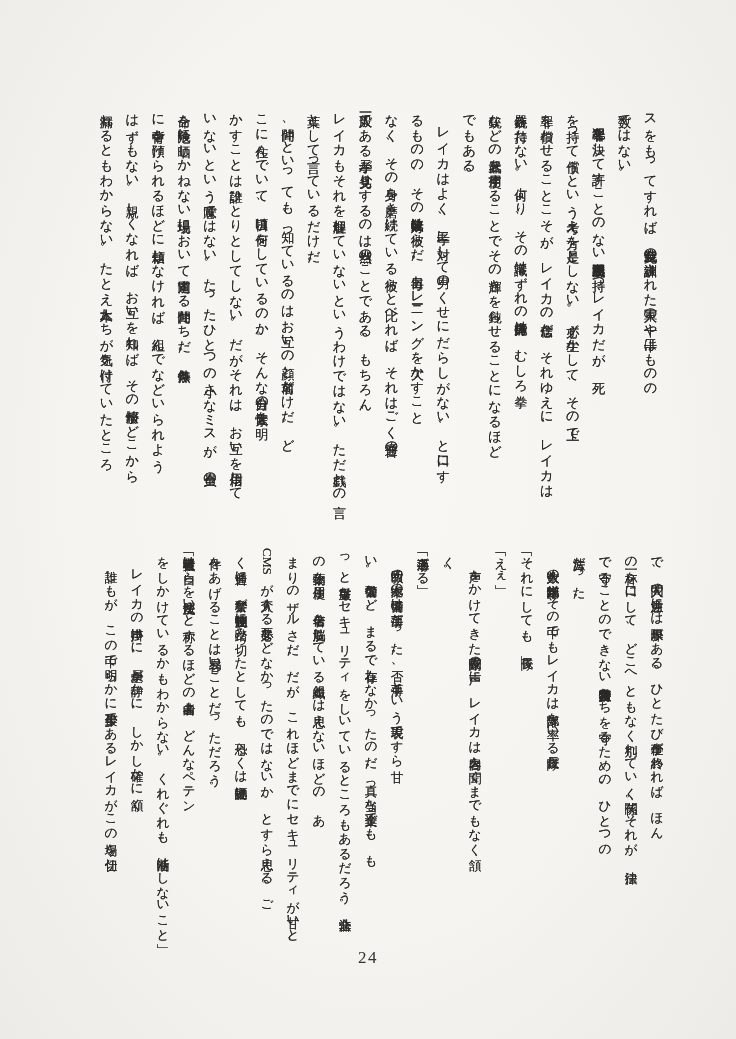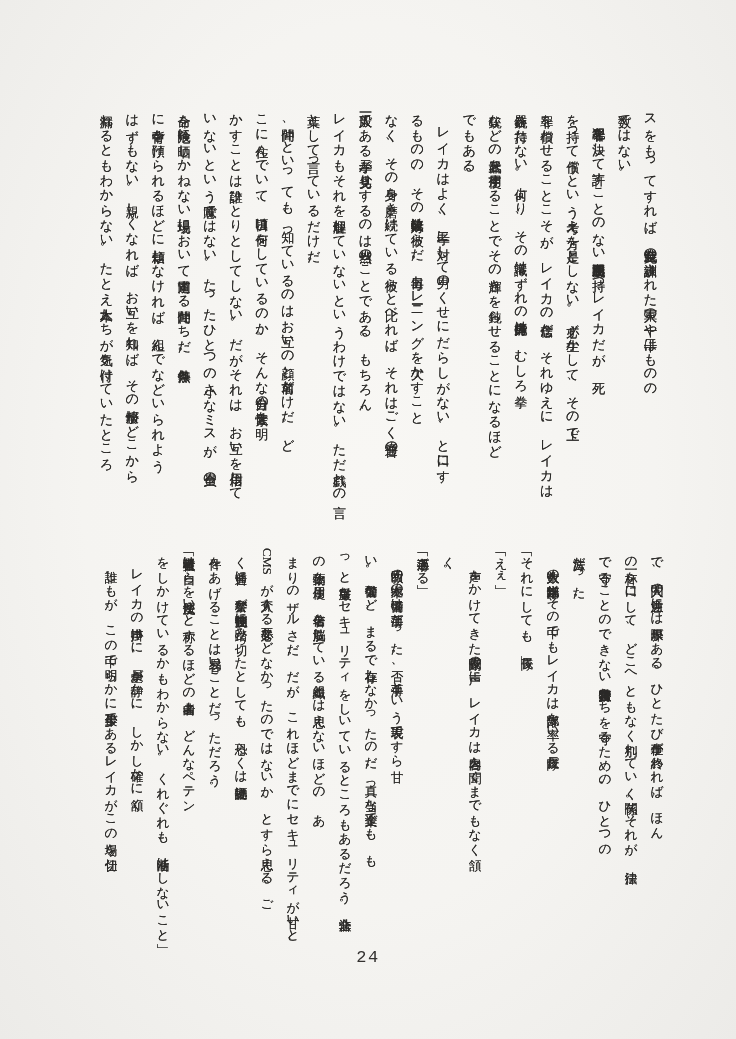--- a/index.html
+++ b/index.html
@@ -35,21 +35,20 @@
     font-size: 12.7px;
   }
   .vblock-bottom p { line-height: 26px; }
   .folio {
     position: absolute;
     top: 948px; left: 0; width: 736px;
     text-align: center;
     font-size: 17px;
     letter-spacing: 1.5px;
     color: #333130;
-    font-family: Liberation Mono, monospace;
   }
 </style>
 </head>
 <body>
 
 <div class="page">
 
   <section class="vblock vblock-top">
     <p>スをもってすれば、完全武装の訓練された軍人の十や二十はものの</p>
     <p>数ではない。</p>

